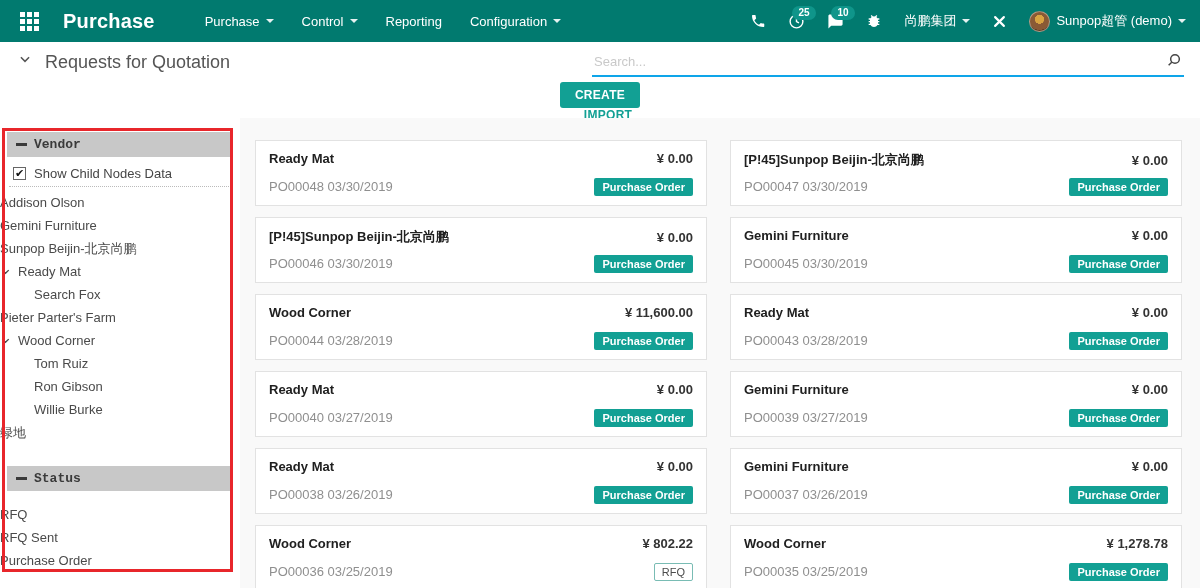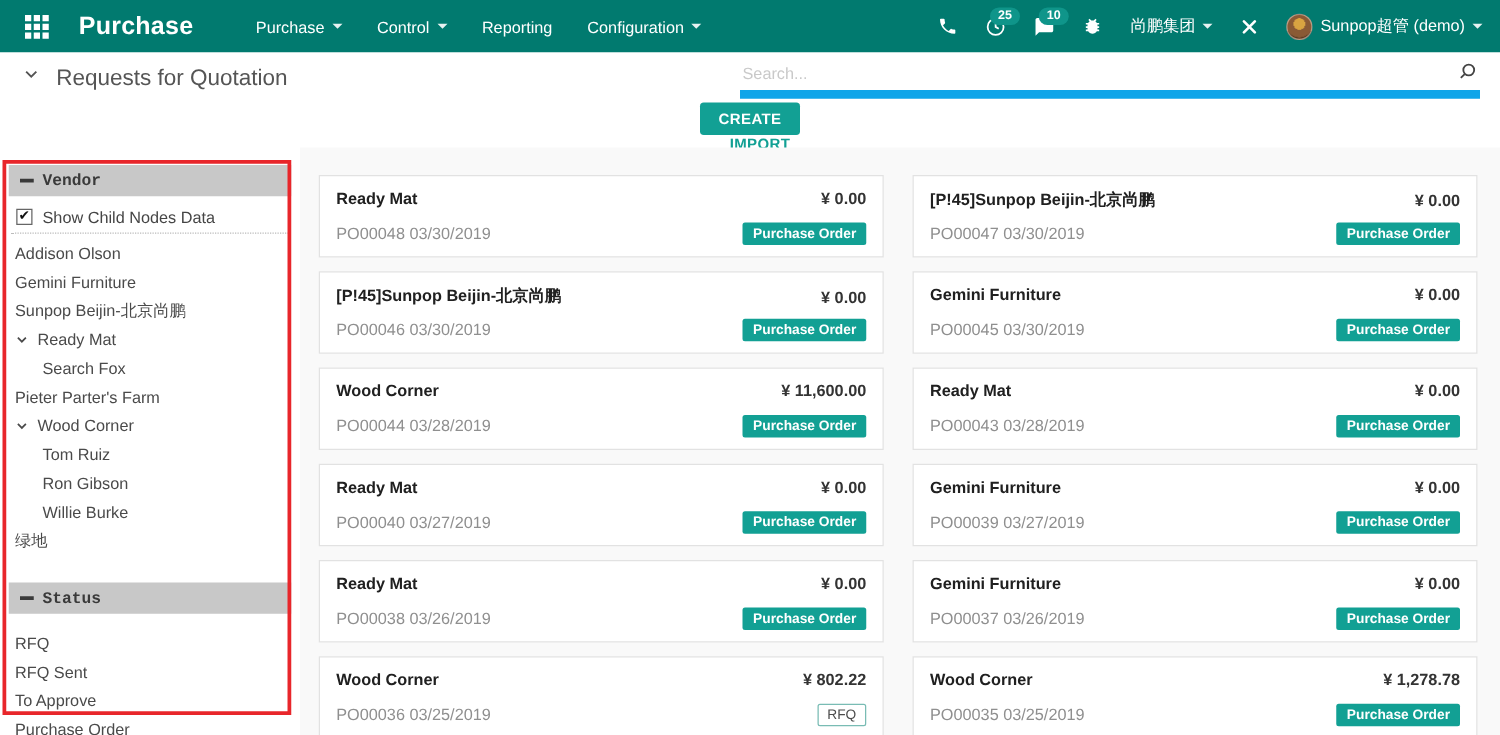--- a/index.html
+++ b/index.html
@@ -21,21 +21,21 @@
   .count-badge { position:absolute; top:-7px; left:4px; background:#0f958a; color:#fff;
     font-size:10px; font-weight:bold; padding:2px 6px; border-radius:9px; line-height:1; }
   .company, .usermenu { display:flex; align-items:center; gap:6px; cursor:pointer; white-space:nowrap; }
   .avatar { width:21px; height:21px; border-radius:50%;
     background:radial-gradient(circle at 50% 38%, #d9a441 0 30%, #8a5a35 31% 70%, #5f3c22 71%); border:1px solid rgba(255,255,255,.4); }
 
   
   .row1 { height:40px; background:#fff; display:flex; align-items:center; padding:0 14px; }
   .breadcrumb { display:flex; align-items:flex-start; gap:13px; color:#555; font-size:18px; cursor:pointer; padding-left:4px; }
   .search { margin-left:auto; width:592px; position:relative; margin-right:2px; }
-  .search input { width:100%; border:none; border-bottom:7px solid #0ea5e9; font-size:13px;
+  .search input { width:100%; border:none; border-bottom:2px solid #0ea5e9; font-size:13px;
     padding:6px 26px 6px 2px; outline:none; color:#444;
     font-family:"Liberation Sans","DejaVu Sans",sans-serif; }
   .search input::placeholder { color:#c9c9c9; }
   .search .mag { position:absolute; right:2px; top:4px; cursor:pointer; }
 
   .row2 { height:36px; background:#fff; display:flex; align-items:center; padding:0 14px;flex-direction:column; }
   .btn-create { background:var(--accent,#16a094); color:#fff; font-size:12px; font-weight:bold;
     border:none; padding:6px 15px; border-radius:3px; cursor:pointer; letter-spacing:.3px; }
   .btn-import { background:none; border:none; color:var(--accent,#16a094); font-size:12px;
     font-weight:bold; margin-left:16px; cursor:pointer; letter-spacing:.3px; }
@@ -56,21 +56,21 @@
   .annotation-box { position:absolute; left:2px; top:10px; width:231px; height:444px;
     border:3px solid var(--annotation,#e8262b); pointer-events:none; z-index:6; }
   .side-header { background:#c8c8c8; color:#3a3a3a; font-weight:bold; padding:5px 9px;
     margin:0 7px; display:flex; align-items:center; gap:7px;font-family:Liberation Mono, monospace; }
   .minus-ico { width:11px; height:3px; background:#3a3a3a; display:inline-block; }
   .cb-row { display:flex; align-items:center; gap:8px; margin:9px 10px 5px 13px; color:#454545; cursor:pointer; }
   .cb { width:13px; height:13px; border:1px solid #666; background:#fff; font-size:11px;
     line-height:11px; text-align:center; color:#111; }
   .dotted { border-bottom:1px dotted #bbb; margin:3px 9px 4px; }
   .tree { margin-top:3px; }
-  .tree-item { height:23px; line-height:23px; padding-left:12px; color:#4a4a4a; cursor:pointer;
+  .tree-item { height:23px; line-height:23px; color:#4a4a4a; cursor:pointer;
     display:flex; align-items:center; white-space:nowrap; }
   .tree-item.child { padding-left:34px; }
   .tree-item .chev { display:flex; margin-right:7px; color:#4a4a4a; }
   .status-block { margin-top:22px; }
 
   .main { flex:1; background:#f9f9f9; padding:22px 18px 0 15px; display:grid;
     grid-template-columns:1fr 1fr; column-gap:23px; row-gap:11px; align-content:start; }
   .card { background:#fff; border:1px solid #e2e2e2; height:66px; padding:10px 13px 9px;
     display:flex; flex-direction:column; justify-content:space-between; cursor:pointer; }
   .card-top, .card-bottom { display:flex; justify-content:space-between; align-items:center; }
@@ -333,23 +333,20 @@
         <span>Status</span>
       </div>
       <div class="tree" style="margin-top:12px;">
         <div class="tree-item">
             <span>RFQ</span>
           </div>
         <div class="tree-item">
             <span>RFQ Sent</span>
           </div>
         <div class="tree-item">
-            <span>To Approve</span>
-          </div>
-        <div class="tree-item">
             <span>Purchase Order</span>
           </div>
       </div>
     </div>
   </div>
 
   <div class="main">
 
     <div class="card">
       <div class="card-top">

